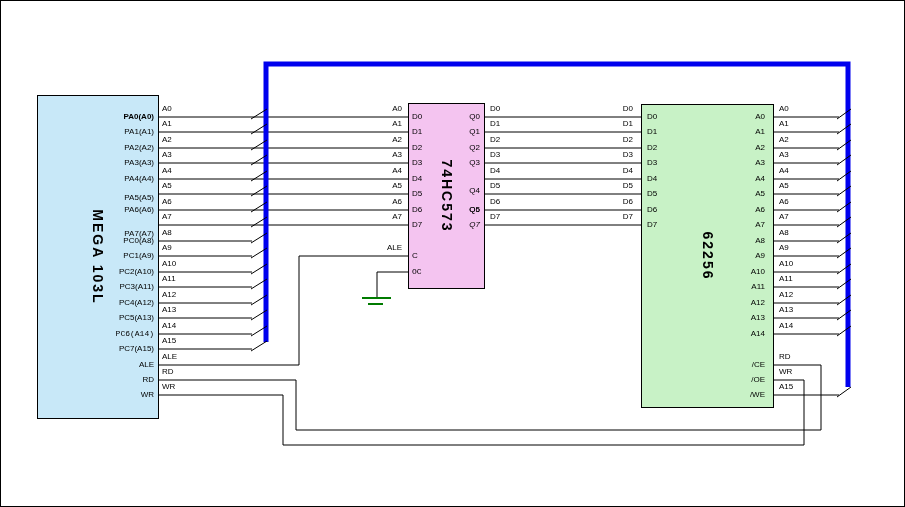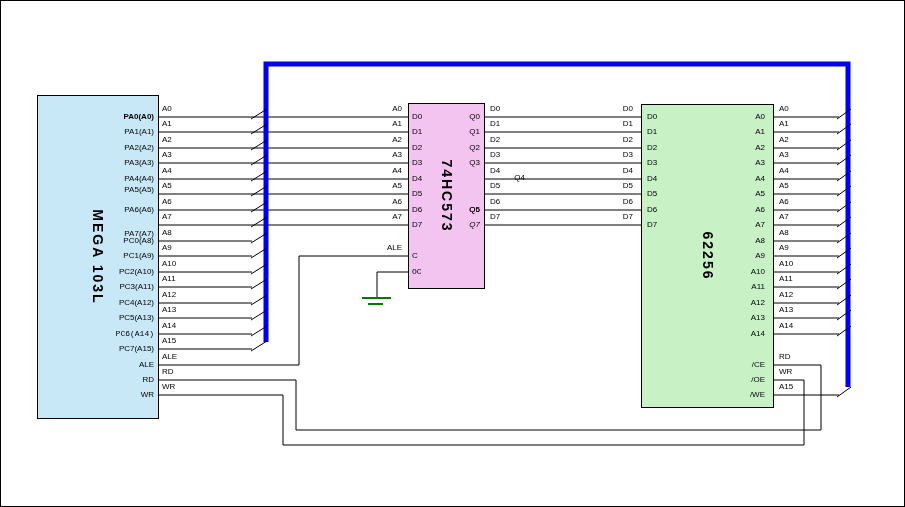--- a/index.html
+++ b/index.html
@@ -139,21 +139,21 @@
       <line x1="836" y1="335" x2="850" y2="325" stroke="#000000" stroke-width="1"></line>
       <line x1="836" y1="396" x2="850" y2="386" stroke="#000000" stroke-width="1"></line>
     </svg>
 
   <div id="label-layer">
       <span class="lbl ra" style="left: 153px; top: 111px; font-weight: bold;">PA0(A0)</span>
       <span class="lbl ra" style="left: 153px; top: 126px;">PA1(A1)</span>
       <span class="lbl ra" style="left: 153px; top: 142px;">PA2(A2)</span>
       <span class="lbl ra" style="left: 153px; top: 157px;">PA3(A3)</span>
       <span class="lbl ra" style="left: 153px; top: 173px;">PA4(A4)</span>
-      <span class="lbl ra" style="left: 153px; top: 184px;">PA5(A5)</span>
+      <span class="lbl ra" style="left: 153px; top: 192px;">PA5(A5)</span>
       <span class="lbl ra" style="left: 153px; top: 204px;">PA6(A6)</span>
       <span class="lbl ra" style="left: 153px; top: 228px;">PA7(A7)</span>
       <span class="lbl ra" style="left: 153px; top: 235px;">PC0(A8)</span>
       <span class="lbl ra" style="left: 153px; top: 250px;">PC1(A9)</span>
       <span class="lbl ra" style="left: 153px; top: 266px;">PC2(A10)</span>
       <span class="lbl ra" style="left: 153px; top: 281px;">PC3(A11)</span>
       <span class="lbl ra" style="left: 153px; top: 297px;">PC4(A12)</span>
       <span class="lbl ra" style="left: 153px; top: 312px;">PC5(A13)</span>
       <span class="lbl ra" style="left: 153px; top: 328px; font-family: Liberation Mono, monospace;">PC6(A14)</span>
       <span class="lbl ra" style="left: 153px; top: 343px;">PC7(A15)</span>
@@ -167,21 +167,21 @@
       <span class="lbl" style="left: 411px; top: 173px;">D4</span>
       <span class="lbl" style="left: 411px; top: 188px;">D5</span>
       <span class="lbl" style="left: 411px; top: 204px;">D6</span>
       <span class="lbl" style="left: 411px; top: 219px;">D7</span>
       <span class="lbl" style="left: 411px; top: 250px;">C</span>
       <span class="lbl" style="left: 411px; top: 266px; font-family: Liberation Mono, monospace;">OC</span>
       <span class="lbl ra" style="left: 479px; top: 111px;">Q0</span>
       <span class="lbl ra" style="left: 479px; top: 126px;">Q1</span>
       <span class="lbl ra" style="left: 479px; top: 142px;">Q2</span>
       <span class="lbl ra" style="left: 479px; top: 157px;">Q3</span>
-      <span class="lbl ra" style="left: 479px; top: 172px; margin-left: 45px;">Q4</span>
+      <span class="lbl ra" style="left: 479px; top: 185px;">Q4</span>
       <span class="lbl ra" style="left: 479px; top: 204px; text-align: right;">Q5</span>
       <span class="lbl ra" style="left: 479px; top: 204px;">Q6</span>
       <span class="lbl ra" style="left: 479px; top: 219px; font-style: italic;">Q7</span>
       <span class="lbl" style="left: 646px; top: 111px;">D0</span>
       <span class="lbl" style="left: 646px; top: 126px;">D1</span>
       <span class="lbl" style="left: 646px; top: 142px;">D2</span>
       <span class="lbl" style="left: 646px; top: 157px;">D3</span>
       <span class="lbl" style="left: 646px; top: 173px;">D4</span>
       <span class="lbl" style="left: 646px; top: 188px;">D5</span>
       <span class="lbl" style="left: 646px; top: 204px;">D6</span>

